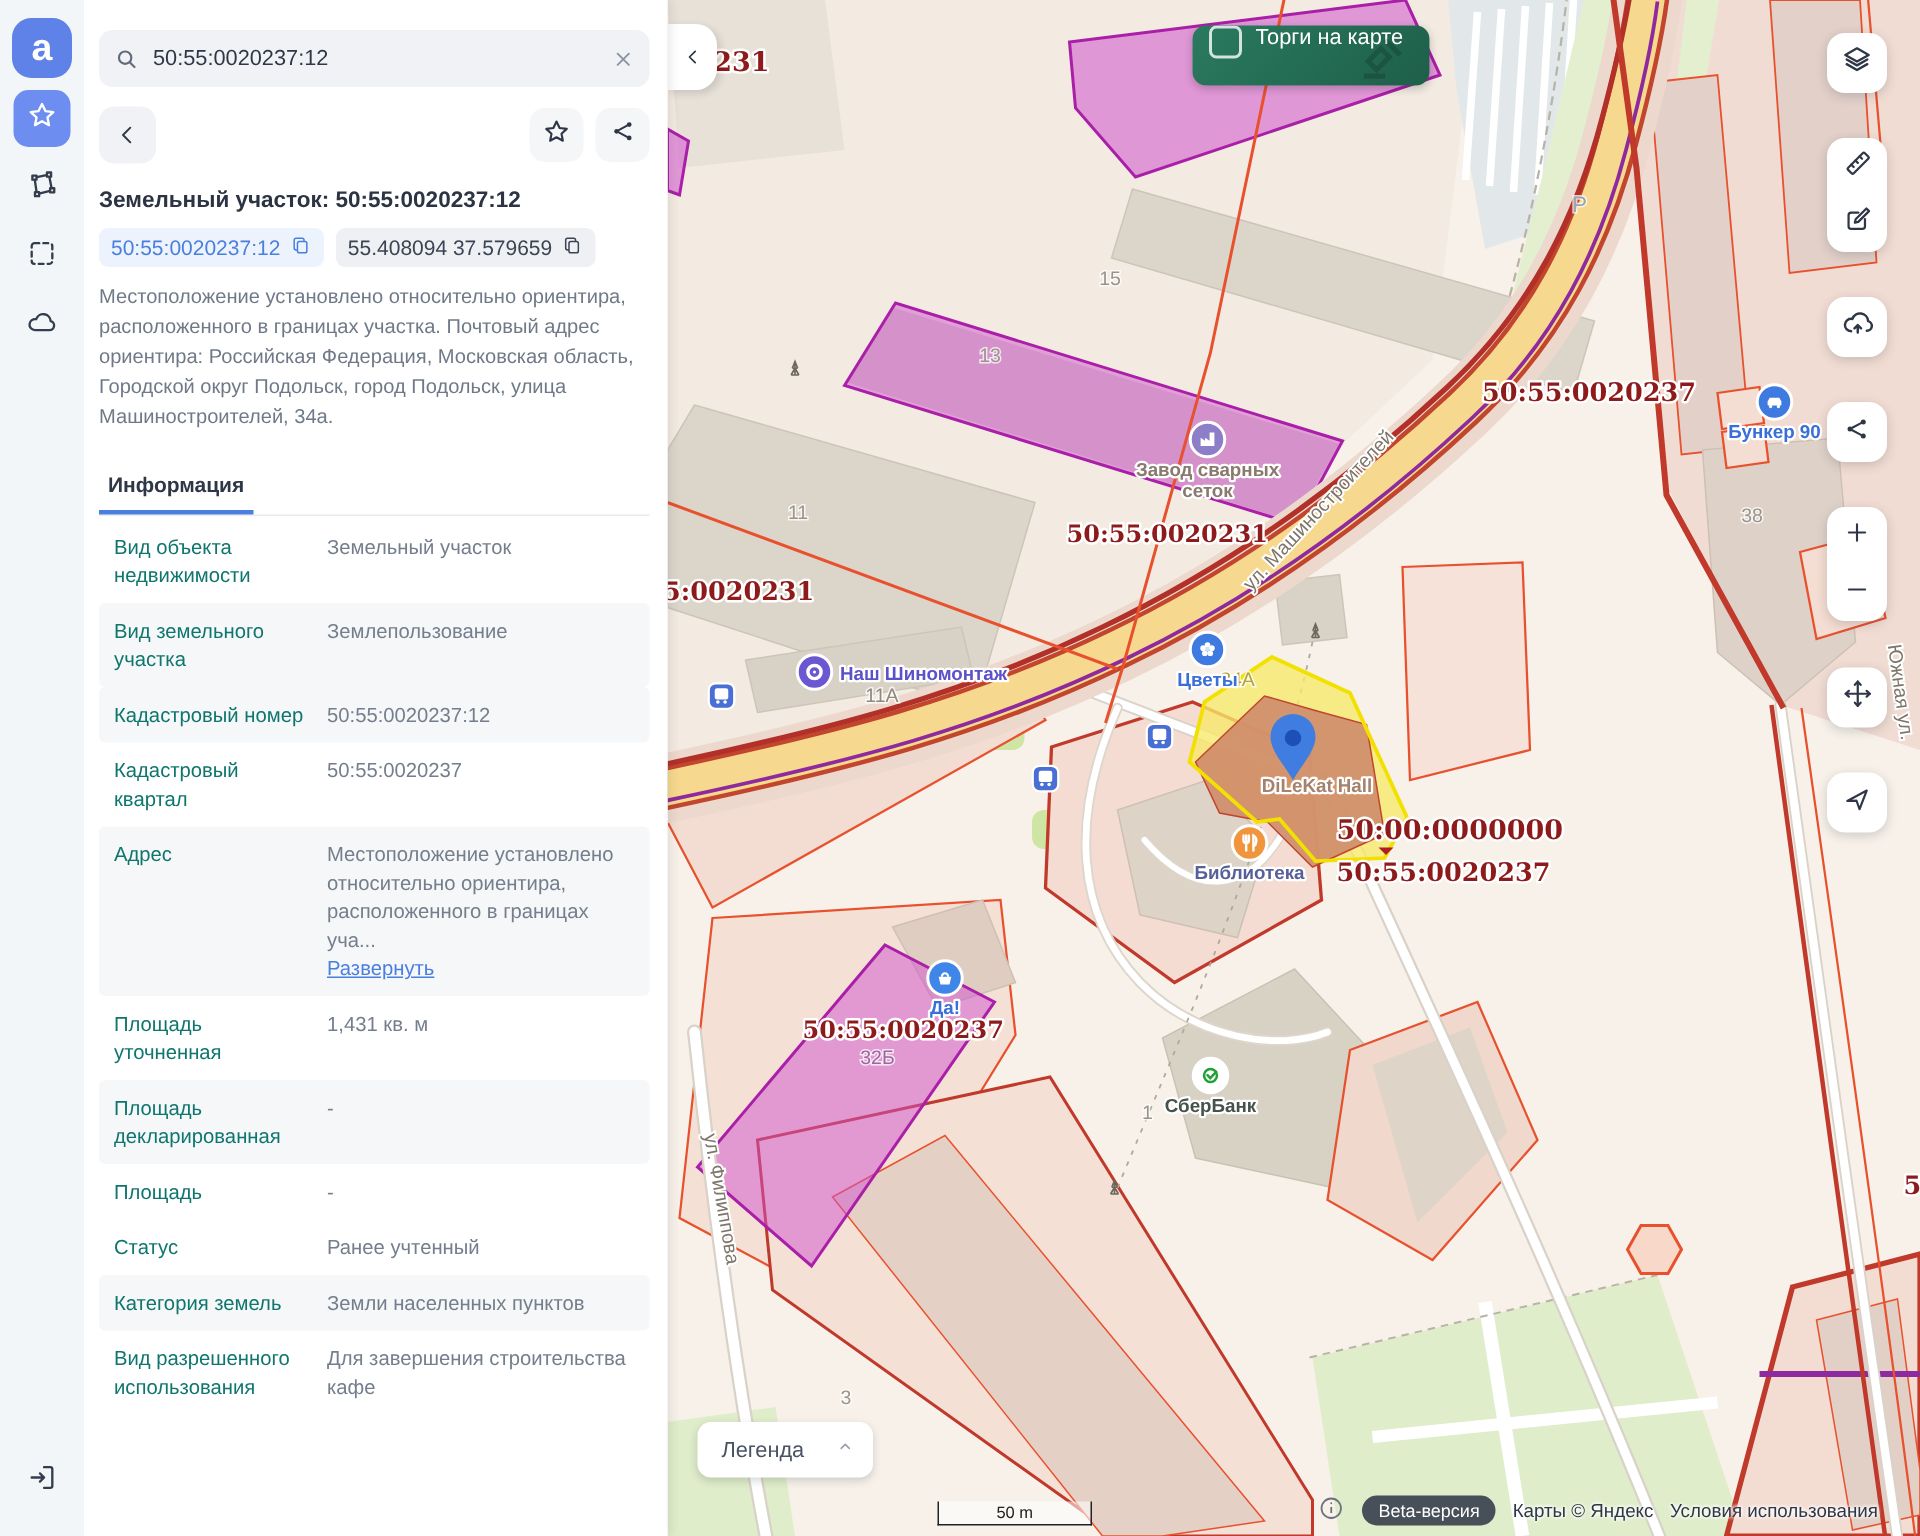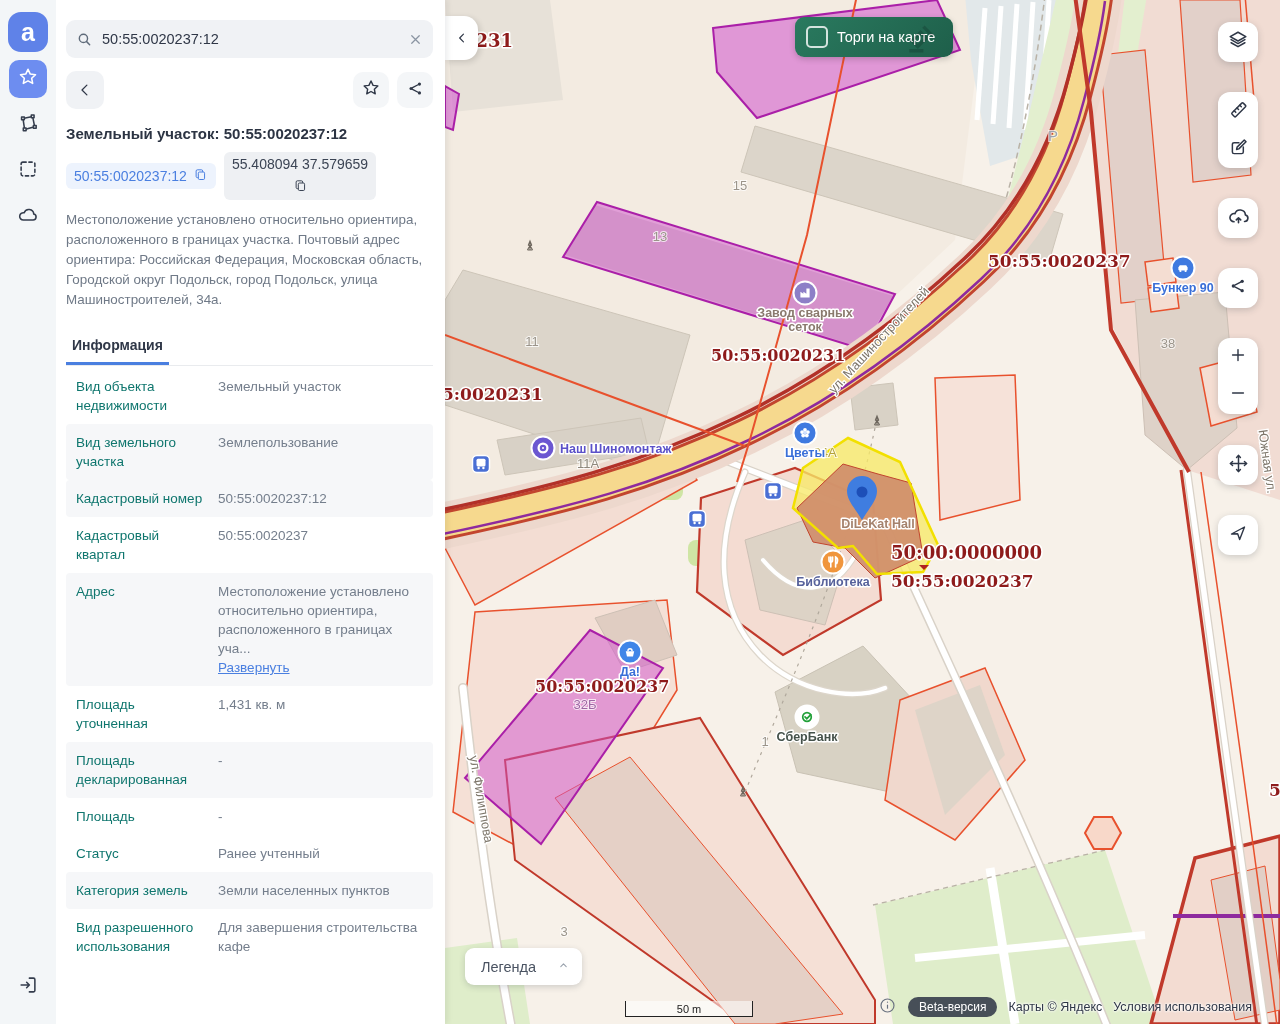--- a/index.html
+++ b/index.html
@@ -23,21 +23,21 @@
   .hdr{display:flex;align-items:center;margin-top:13px;}
   .backbtn{width:38px;height:38px;background:#f0f2f5;border-radius:10px;display:flex;align-items:center;justify-content:center;cursor:pointer;}
   .hdr .sp{flex:1;}
   .hbtn{width:36px;height:36px;background:#f4f6f8;border-radius:10px;display:flex;align-items:center;justify-content:center;cursor:pointer;margin-left:8px;}
   .hbtn svg,.backbtn svg{stroke:#2f3747;fill:none;stroke-width:1.7;stroke-linecap:round;stroke-linejoin:round;}
   .ptitle{margin-top:16px;font-size:15px;font-weight:bold;color:#2c3443;}
   .chips{display:flex;margin-top:10px;gap:8px;align-items:center;}
   .chip{display:flex;align-items:center;gap:6px;border-radius:6px;padding:4px 8px;font-size:14px;}
   .chip-blue{background:#edf3fd;color:#4a7fe0;}
   .chip-blue svg{stroke:#4a7fe0;}
-  .chip-gray{background:#eef0f3;color:#3b4454;flex-direction:column;}
+  .chip-gray{background:#eef0f3;color:#3b4454;}
   .chip-gray svg{stroke:#3b4454;}
   .chip svg{fill:none;stroke-width:1.6;cursor:pointer;}
   .pdesc{margin-top:10px;font-size:13.4px;line-height:20px;color:#6f7987;}
   .tabrow{margin-top:21px;border-bottom:1px solid #e9ebee;}
   .tab{display:inline-block;font-size:14px;font-weight:bold;color:#2f3747;padding:6px 6px 9px 6px;border-bottom:3px solid #4a7fe0;cursor:pointer;}
   .itable{margin-top:2px;}
   .trow{display:flex;padding:9px 10px;font-size:13.5px;line-height:19px;border-radius:4px;}
   .trow.striped{background:#f6f7f9;}
   .tlabel{width:128px;flex:none;color:#0f766e;}
   .tvalue{flex:1;color:#747e8c;padding-left:14px;}
@@ -46,35 +46,35 @@
   .map{position:absolute;left:445px;top:0;right:0;bottom:0;overflow:hidden;background:#f7f1e9;}
   .map svg.base{position:absolute;left:0;top:0;}
   .cad{font-family:"DejaVu Serif",serif;font-weight:700;fill:#8e1b1b;paint-order:stroke;stroke:#fff;stroke-width:3.2px;stroke-linejoin:round;}
   .street{font-family:"Liberation Sans",sans-serif;font-size:13px;fill:#7d766a;paint-order:stroke;stroke:#fff;stroke-width:2.6px;}
   .bnum{font-family:"Liberation Sans",sans-serif;font-size:13px;fill:#9b948a;paint-order:stroke;stroke:rgba(255,255,255,.75);stroke-width:2px;}
   .poilab{font-family:"Liberation Sans",sans-serif;font-size:12.5px;font-weight:600;paint-order:stroke;stroke:#fff;stroke-width:3px;stroke-linejoin:round;}
   
   .collapse-tab{position:absolute;left:0;top:16px;width:33px;height:44px;background:#fff;border-radius:0 14px 14px 0;
     box-shadow:2px 2px 6px rgba(0,0,0,.14);display:flex;align-items:center;justify-content:center;cursor:pointer;z-index:20;}
   .collapse-tab svg{stroke:#2f3747;fill:none;stroke-width:2;stroke-linecap:round;stroke-linejoin:round;}
-  .pill{position:absolute;left:350px;top:17px;height:40px;border-radius:9px;display:flex;align-items:center;gap:9px;
+  .pill{position:absolute;left:350px;top:17px;height:40px;border-radius:9px;display:flex;gap:9px;
     padding:0 18px 0 11px;background:linear-gradient(135deg,#2a7a5f,#1e5f4a);color:#fff;font-size:14.5px;cursor:pointer;z-index:18;
     box-shadow:0 2px 6px rgba(0,0,0,.2);overflow:hidden;}
   .pill .wm{position:absolute;right:14px;top:4px;width:34px;height:34px;opacity:.16;}
   .pill .cb{width:18px;height:18px;border:2px solid rgba(255,255,255,.8);border-radius:5px;flex:none;}
   .mctrl{position:absolute;right:22px;z-index:18;}
   .mgroup{background:#fff;border-radius:12px;box-shadow:0 2px 7px rgba(50,60,70,.22);}
   .mbtn{width:40px;height:40px;display:flex;align-items:center;justify-content:center;cursor:pointer;}
   .mgroup .mbtn{height:38px;}
   .mbtn svg{stroke:#2f3747;fill:none;stroke-width:1.7;stroke-linecap:round;stroke-linejoin:round;}
   .single{background:#fff;border-radius:12px;box-shadow:0 2px 7px rgba(50,60,70,.22);}
   .legend{position:absolute;left:20px;top:948px;height:37px;background:#fff;border-radius:9px;box-shadow:0 2px 6px rgba(50,60,70,.2);
     display:flex;align-items:center;gap:21px;padding:0 12px 0 16px;font-size:14.5px;color:#4a5362;cursor:pointer;z-index:18;}
   .legend svg{stroke:#98a1ac;fill:none;stroke-width:2;stroke-linecap:round;stroke-linejoin:round;}
-  .scale{position:absolute;left:180px;top:1001px;width:128px;z-index:17;}
+  .scale{position:absolute;left:180px;top:1001px;width:103px;z-index:17;}
   .scale .bar{position:relative;height:15px;background:rgba(255,255,255,.55);border-left:1.3px solid #222;border-right:1.3px solid #222;border-bottom:1.3px solid #222;
     display:flex;align-items:center;justify-content:center;font-size:11px;color:#222;}
   .attr{position:absolute;right:28px;bottom:6px;display:flex;align-items:center;gap:11px;z-index:17;font-size:12.5px;color:#2f3747;}
   .attr .txt{text-shadow:0 0 3px #fff,0 0 3px #fff,0 0 3px #fff;cursor:pointer;}
   .beta{background:#474f58;color:#fff;border-radius:12px;padding:3px 11px;font-size:12px;}
   .attr svg{stroke:#6a7280;fill:none;stroke-width:1.5;}
 </style>
 </head>
 <body>
 

